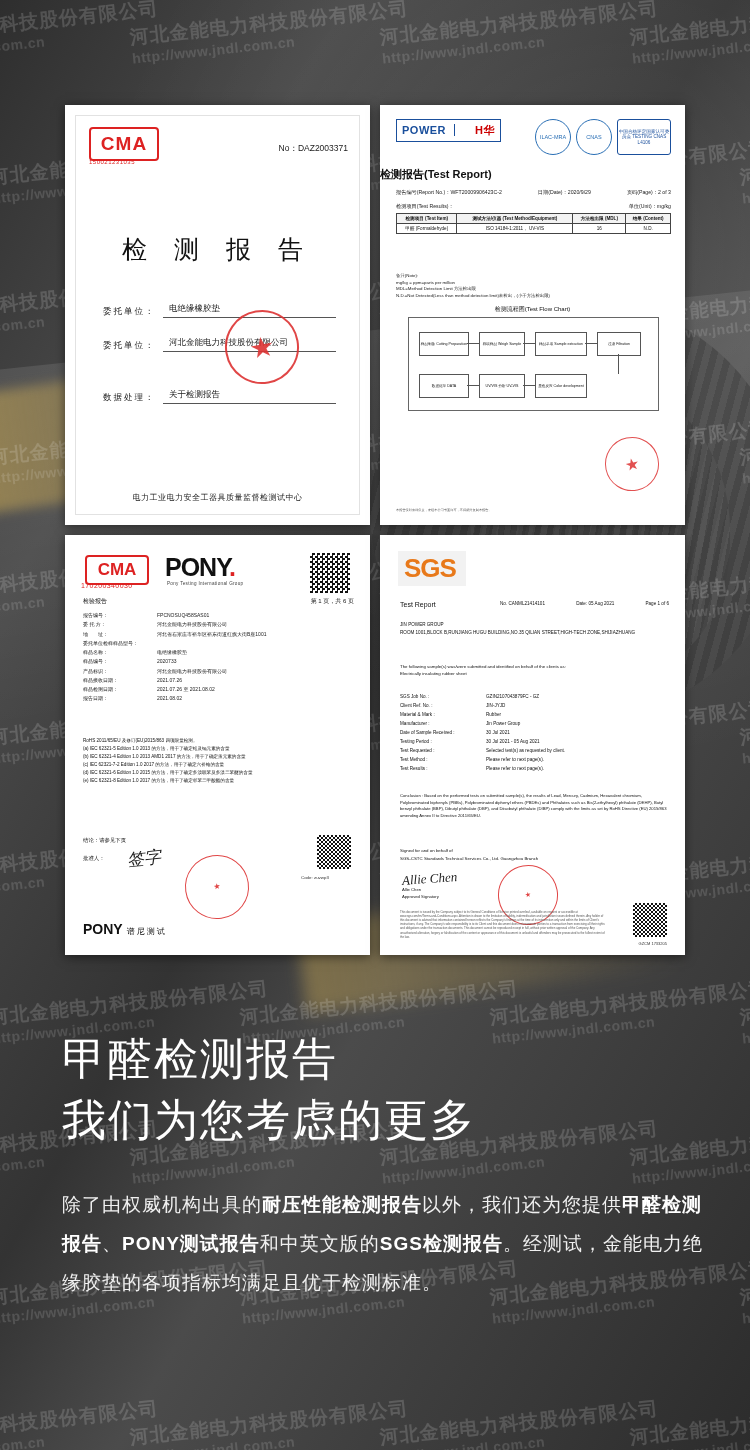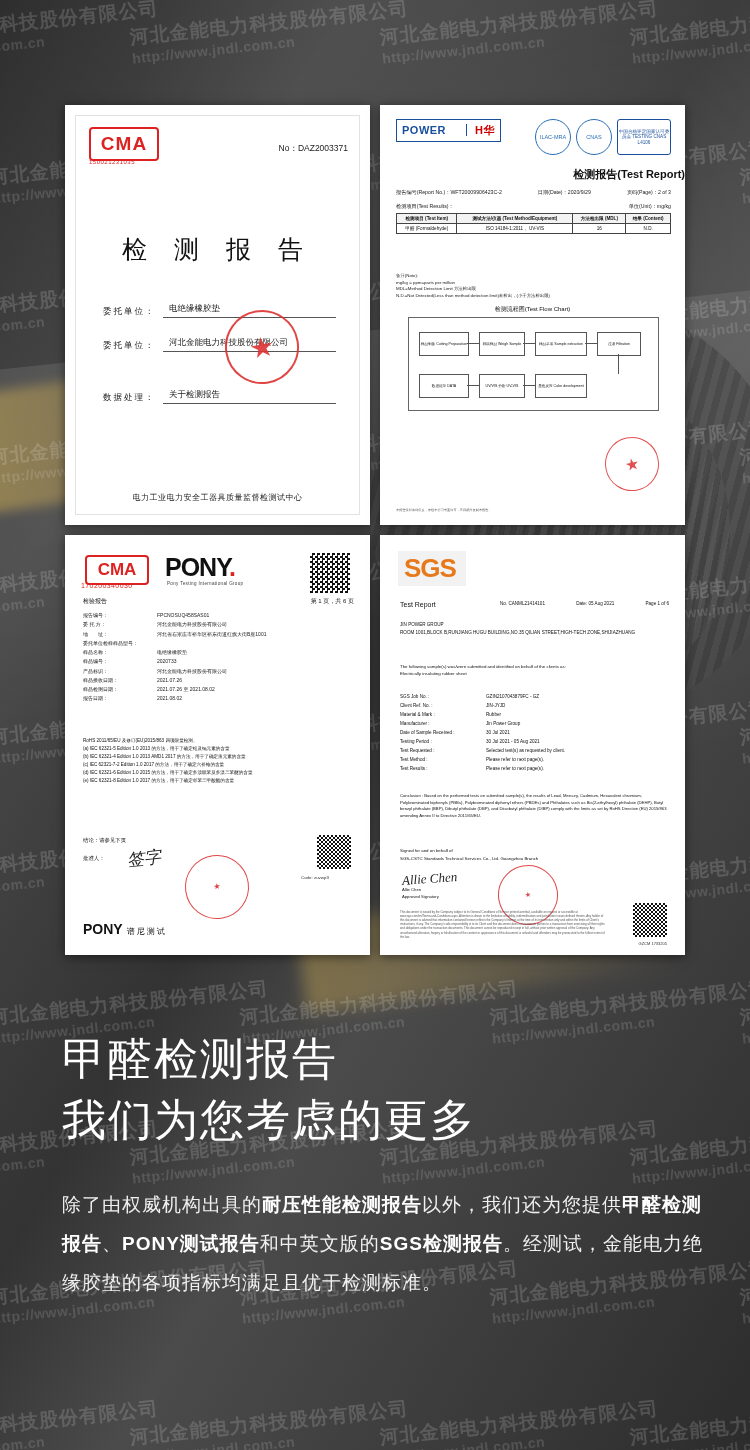--- a/index.html
+++ b/index.html
@@ -57,26 +57,26 @@
   .c1 .r1{top:198px;} .c1 .r2{top:232px;} .c1 .r3{top:284px;}
   .c1 .seal{position:absolute;left:160px;top:205px;width:70px;height:70px;border:2px solid #d33;
     border-radius:50%;color:#d33;display:flex;align-items:center;justify-content:center;font-size:28px;
     transform:rotate(-10deg);opacity:.9;}
   .c1 .footer{position:absolute;left:0;right:0;bottom:22px;text-align:center;font-size:8px;color:#222;
     letter-spacing:.5px;}
 
   
   .c2 .top{position:absolute;left:16px;right:14px;top:14px;display:flex;justify-content:space-between;align-items:flex-start;}
   .c2 .waltek{border:1px solid #1a4f9c;font-size:11px;font-weight:700;color:#1a4f9c;padding:3px 5px;letter-spacing:.5px;}
-  .c2 .waltek span.h{color:#c00;font-weight:700;padding-left:8px;border-left:1px solid #1a4f9c;margin-left:20px;}
+  .c2 .waltek span.h{color:#c00;font-weight:700;padding-left:20px;border-left:1px solid #1a4f9c;margin-left:8px;}
   .c2 .badges{display:flex;gap:5px;align-items:center;}
   .c2 .bdg{width:34px;height:34px;border-radius:50%;border:1px solid #2a6fb5;color:#2a6fb5;
     font-size:5.5px;display:flex;align-items:center;justify-content:center;text-align:center;line-height:1.1;}
   .c2 .bdg2{border-radius:3px;width:52px;height:34px;border:1px solid #1a4f9c;color:#1a4f9c;font-size:4.6px;}
-  .c2 h2{position:absolute;left:0;right:0;top:62px;text-align:right;margin:0;font-size:11px;color:#111;}
+  .c2 h2{position:absolute;left:0;right:0;top:62px;text-align:left;margin:0;font-size:11px;color:#111;}
   .c2 .meta{position:absolute;left:16px;right:14px;top:84px;display:flex;justify-content:space-between;font-size:5.2px;color:#222;}
   .c2 .sec{position:absolute;left:16px;right:14px;top:98px;font-size:5.2px;color:#222;}
   .c2 table{width:100%;border-collapse:collapse;margin-top:3px;font-size:4.6px;}
   .c2 th,.c2 td{border:.5px solid #444;padding:2px 1px;text-align:center;color:#111;}
   .c2 th{background:#f3f3f3;font-weight:700;}
   .c2 .notes{position:absolute;left:16px;right:14px;top:168px;font-size:4.4px;color:#222;line-height:1.5;}
   .c2 .flow-title{position:absolute;left:0;right:0;top:200px;text-align:center;font-size:6px;color:#111;}
   .c2 .flow{position:absolute;left:28px;right:26px;top:212px;height:92px;border:.5px solid #666;}
   .c2 .fbox{position:absolute;border:.5px solid #555;font-size:3.6px;color:#111;display:flex;
     flex-direction:column;align-items:center;justify-content:center;text-align:center;line-height:1.25;}

